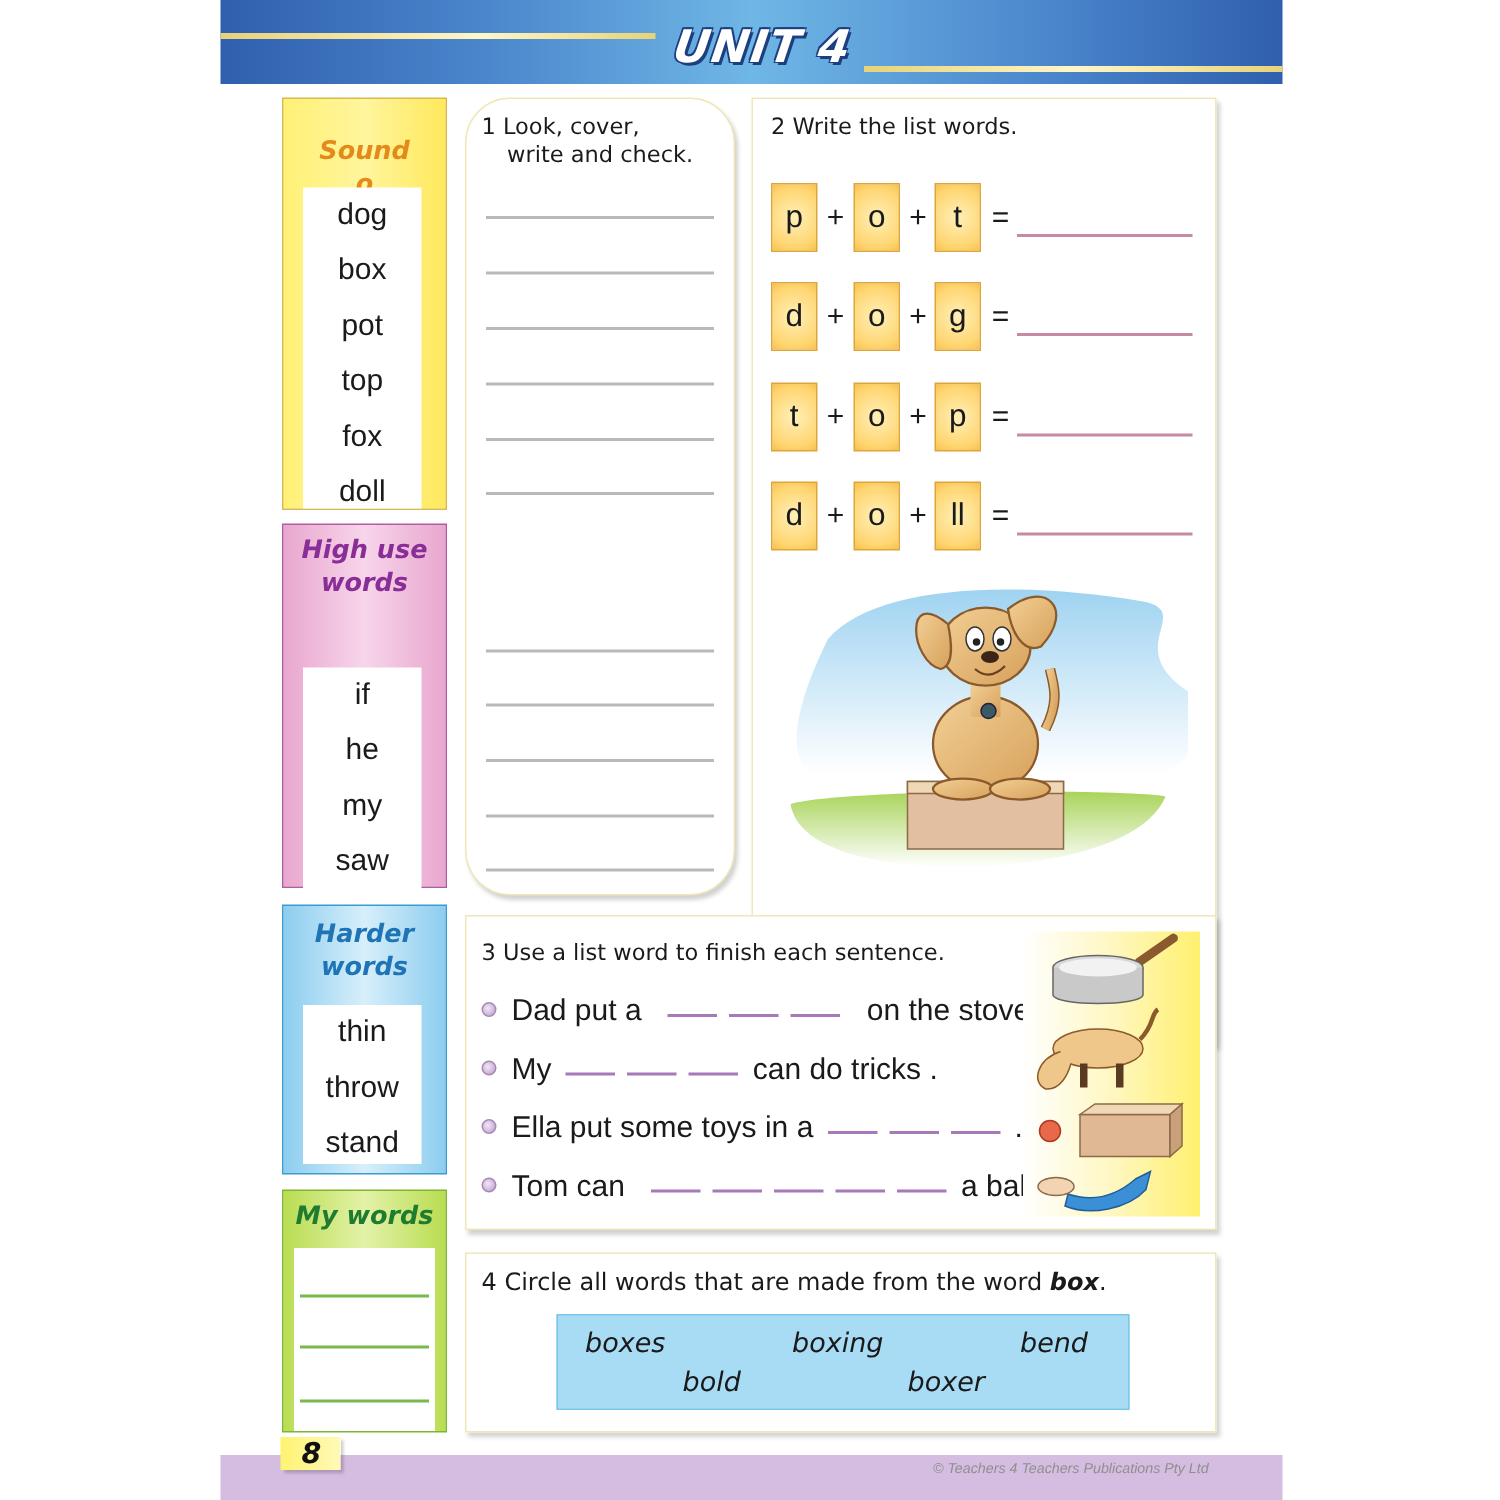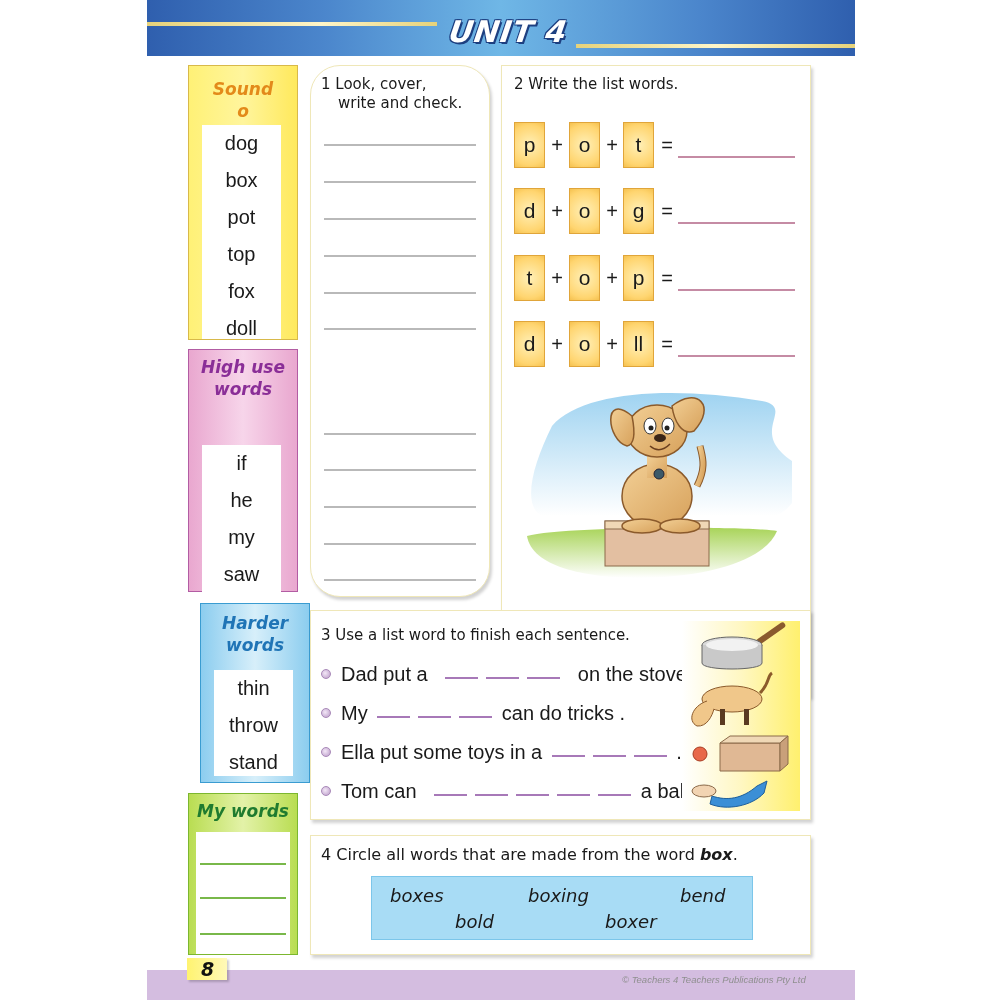--- a/index.html
+++ b/index.html
@@ -23,28 +23,28 @@
 
     
     .side-box { position: absolute; left: 188px; width: 110px; border: 1.5px solid; }
     .side-box .heading { text-align: center; font-family: "DejaVu Sans", sans-serif;
       font-weight: bold; font-style: italic; font-size: 17px; line-height: 22px; }
     .side-box .list { position: absolute; left: 13px; right: 16px; background: #ffffff; }
     .side-box .word { text-align: center; font-family: "Liberation Sans", sans-serif; font-size: 20px;
       color: #1a1a1a; height: 37px; line-height: 37px; }
 
     .box-sound { top: 65px; height: 275px; background: linear-gradient(90deg, #fff176, #fff59d 50%, #ffe95c); border-color: #d8b94a; }
-    .box-sound .heading { color: #e38a1a; padding-top: 12px; }
+    .box-sound .heading { color: #e38a1a; padding-top: 24px; }
     .box-sound .list { top: 59px; height: 214px; }
 
     .box-high { top: 349px; height: 243px; background: linear-gradient(90deg, #e9a7cf, #f7d5ea 50%, #e9a7cf); border-color: #b25ca3; }
     .box-high .heading { color: #8a2e97; padding-top: 6px; }
     .box-high .list { top: 59px; height: 182px; margin-top: 36px; }
 
-    .box-harder { top: 603px; height: 180px; background: linear-gradient(90deg, #8ccdef, #d7effa 50%, #8ccdef); border-color: #3a9cd1; margin-left: 12px; }
+    .box-harder { top: 603px; height: 180px; background: linear-gradient(90deg, #8ccdef, #d7effa 50%, #8ccdef); border-color: #3a9cd1; }
     .box-harder .heading { color: #1f74b6; padding-top: 8px; }
     .box-harder .list { top: 66px; height: 106px; }
 
     .box-my { top: 793px; height: 162px; background: linear-gradient(90deg, #b9dd52, #e3f2a8 50%, #b9dd52); border-color: #7cb72f; }
     .box-my .heading { color: #1f7b2f; padding-top: 6px; }
     .box-my .list { left: 7px; right: 7px; top: 38px; height: 122px; }
     .my-line { position: absolute; left: 4px; right: 4px; height: 2px; background: #79b84a; }
 
     
     .panel { position: absolute; background: #ffffff; border: 1.5px solid #efe7b8;

